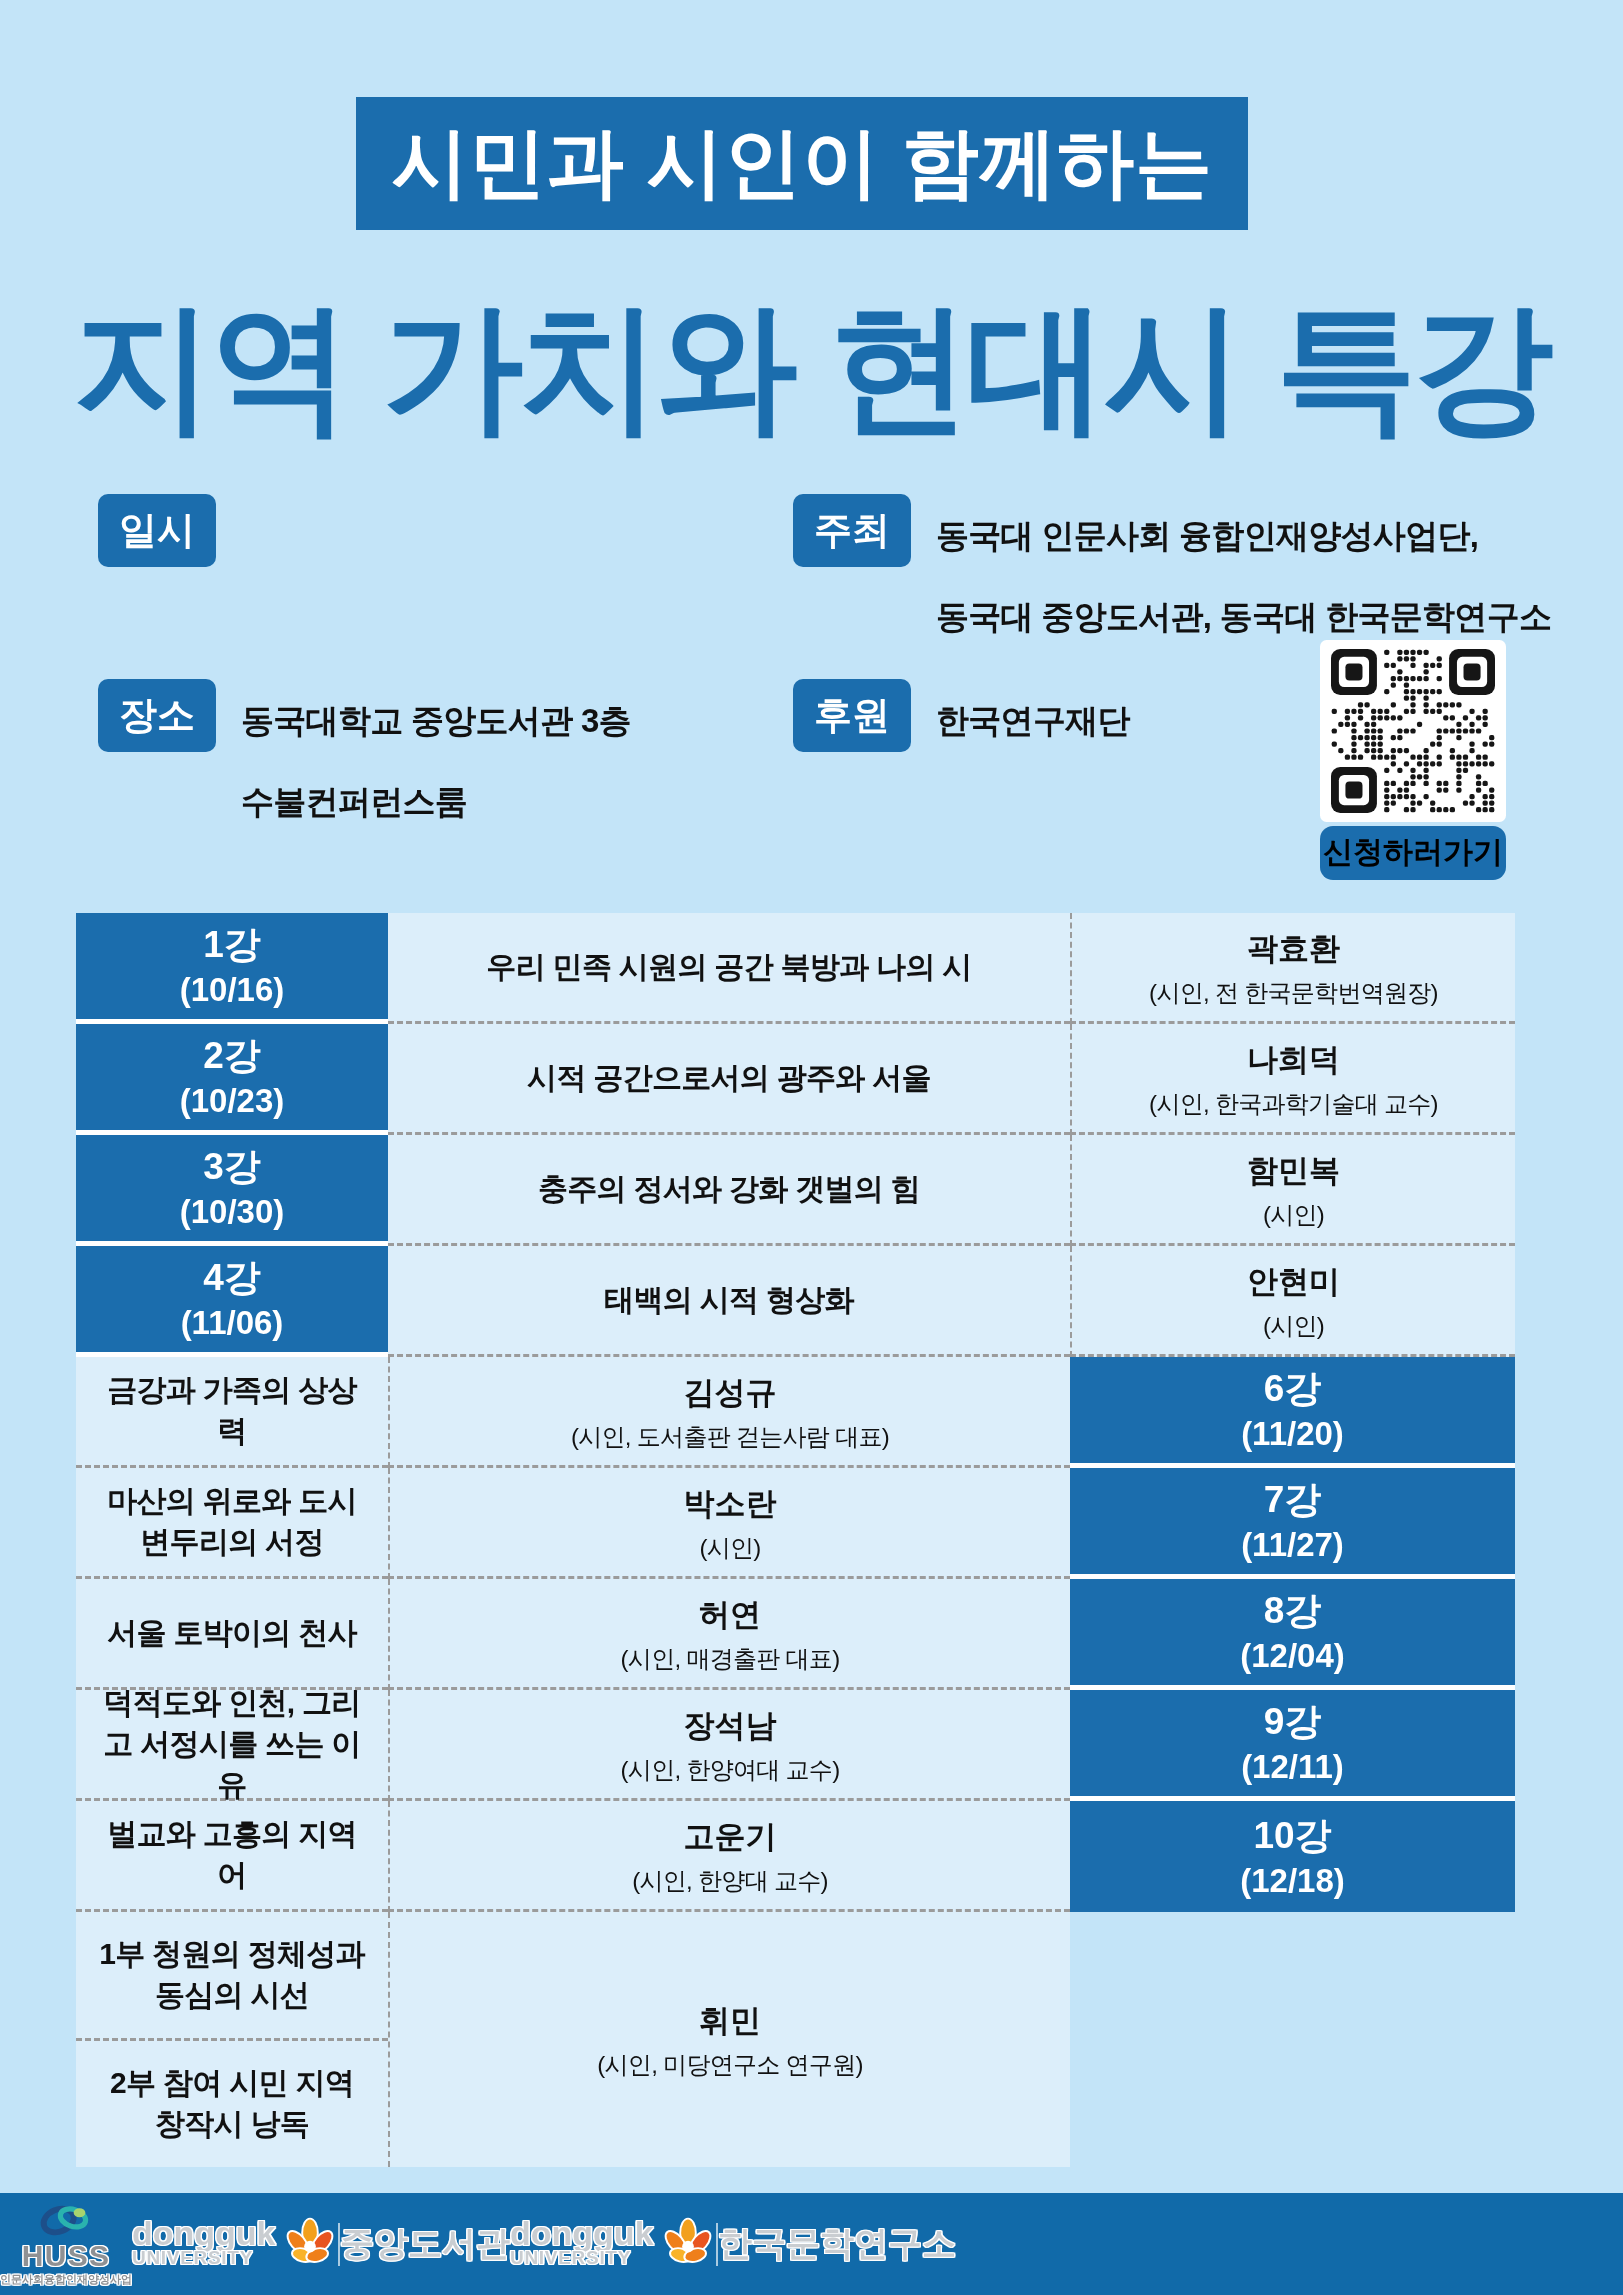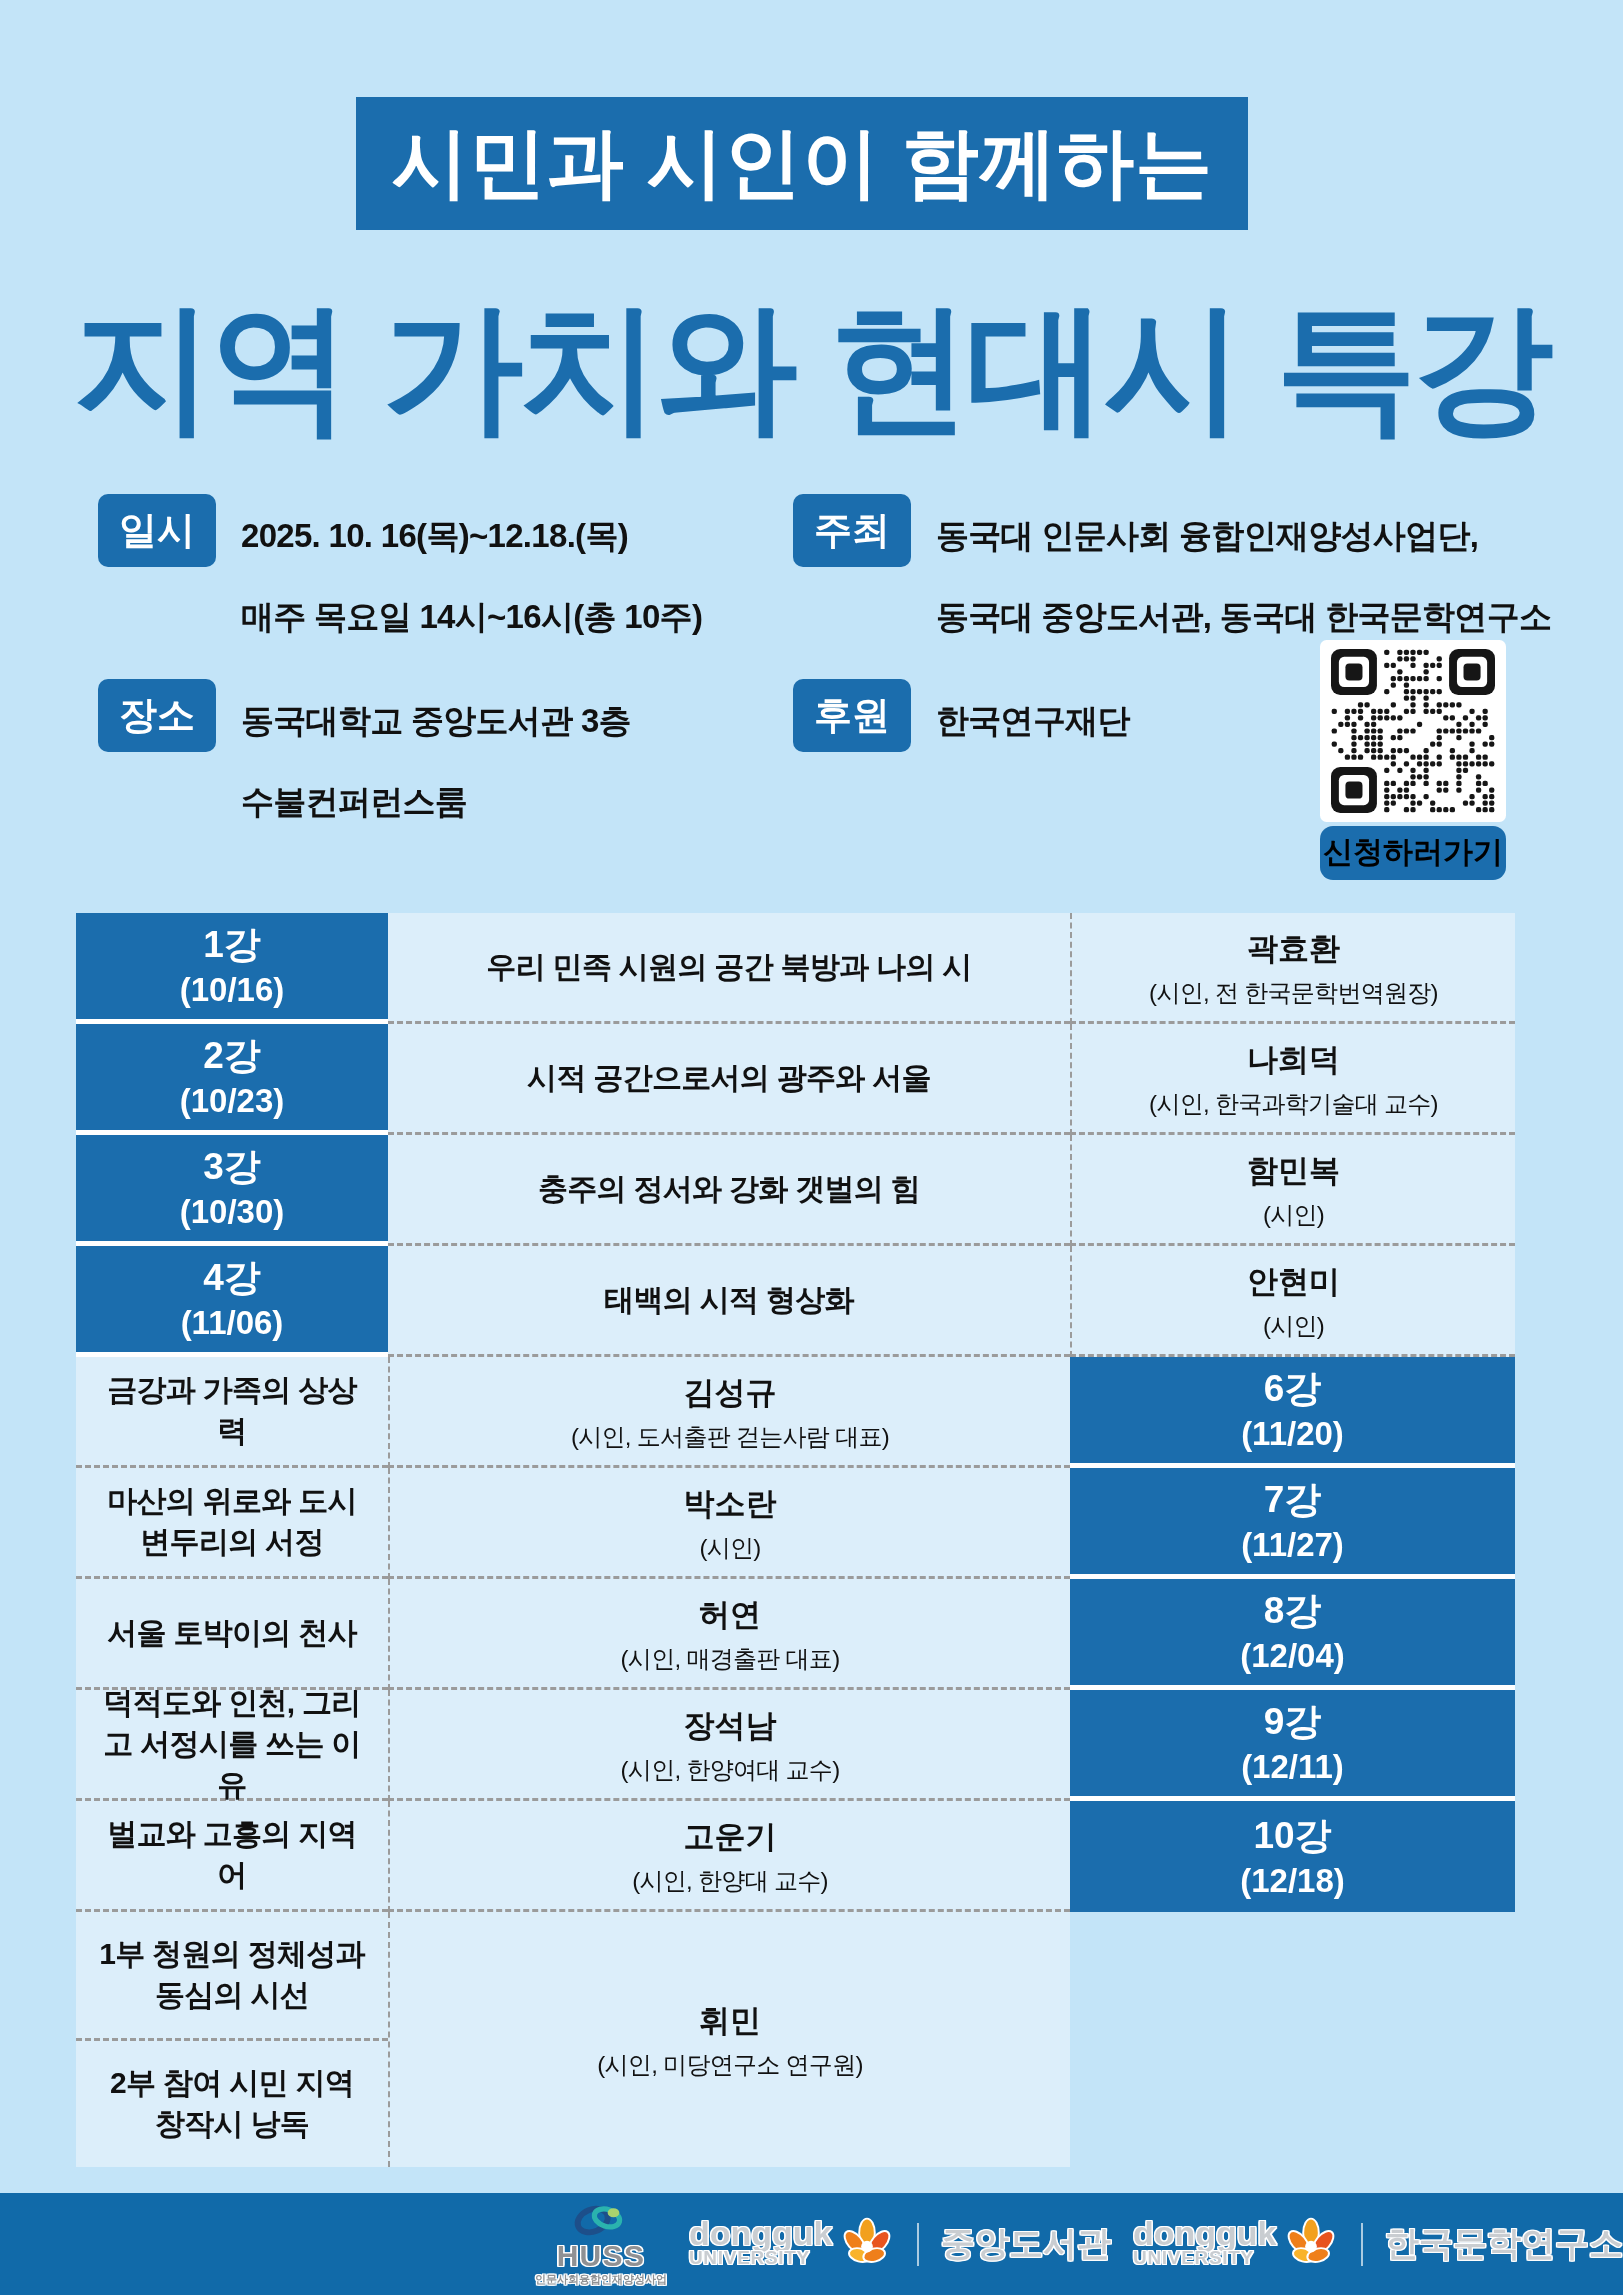--- a/index.html
+++ b/index.html
@@ -51,21 +51,21 @@
   .cell-lect{background:var(--cell);border-bottom:3.3px dashed var(--divider);border-left:2.6px dashed var(--divider);}
   .cell-lect.last{border-bottom:none;}
   .lect-name{font-size:31px;font-weight:bold;color:var(--ink);line-height:51px;}
   .lect-affil{font-size:24px;font-weight:500;color:var(--ink);line-height:38px;letter-spacing:-0.7px;white-space:nowrap;}
   .cell-title-split{background:var(--cell);display:flex;flex-direction:column;}
   .title-half{flex:1;display:flex;align-items:center;justify-content:center;}
   .title-half.first{border-bottom:3.3px dashed var(--divider);}
 
   
   .footer{position:absolute;left:0;top:2193px;width:100%;height:102px;background:var(--accent-deep);
-    display:flex;align-items:center;justify-content:flex-end;gap:22px;}
+    display:flex;align-items:center;justify-content:flex-start;}
   .outline-txt{text-shadow:1.3px 0 0 #fff,-1.3px 0 0 #fff,0 1.3px 0 #fff,0 -1.3px 0 #fff,1.3px 1.3px 0 #fff,-1.3px -1.3px 0 #fff,1.3px -1.3px 0 #fff,-1.3px 1.3px 0 #fff;}
   .huss{display:flex;flex-direction:column;align-items:center;}
   .huss-word{color:var(--logo-gray);font-size:30px;font-weight:bold;letter-spacing:1.3px;line-height:31px;}
   .huss-sub{color:var(--logo-gray);font-size:11px;font-weight:bold;line-height:17px;white-space:nowrap;}
   .dongguk{display:flex;align-items:center;gap:6.5px;}
   .dg-words{display:flex;flex-direction:column;align-items:flex-start;}
   .dg-top{color:var(--logo-light);font-size:34px;font-weight:bold;line-height:27.5px;letter-spacing:0;}
   .dg-bottom{color:var(--logo-light);font-size:19px;font-weight:bold;line-height:21px;letter-spacing:0.7px;}
   .logo-divider{width:2px;height:43px;background:rgba(255,255,255,0.65);}
   .logo-kr{color:var(--logo-light);font-size:34px;font-weight:bold;white-space:nowrap;}
@@ -76,24 +76,20 @@
 <div class="page">
 
   <div class="banner">
     <span>시민과 시인이 함께하는</span>
   </div>
 
   <div class="main-title">지역 가치와 현대시 특강</div>
 
   <div class="info-block ib-date">
     <div class="info-badge">일시</div>
-    <div class="info-lines">
-      <div>2025. 10. 16(목)~12.18.(목)</div>
-      <div>매주 목요일 14시~16시(총 10주)</div>
-    </div>
   </div>
 
   <div class="info-block ib-host">
     <div class="info-badge">주최</div>
     <div class="info-lines">
       <div>동국대 인문사회 융합인재양성사업단,</div>
       <div>동국대 중앙도서관, 동국대 한국문학연구소</div>
     </div>
   </div>
 

